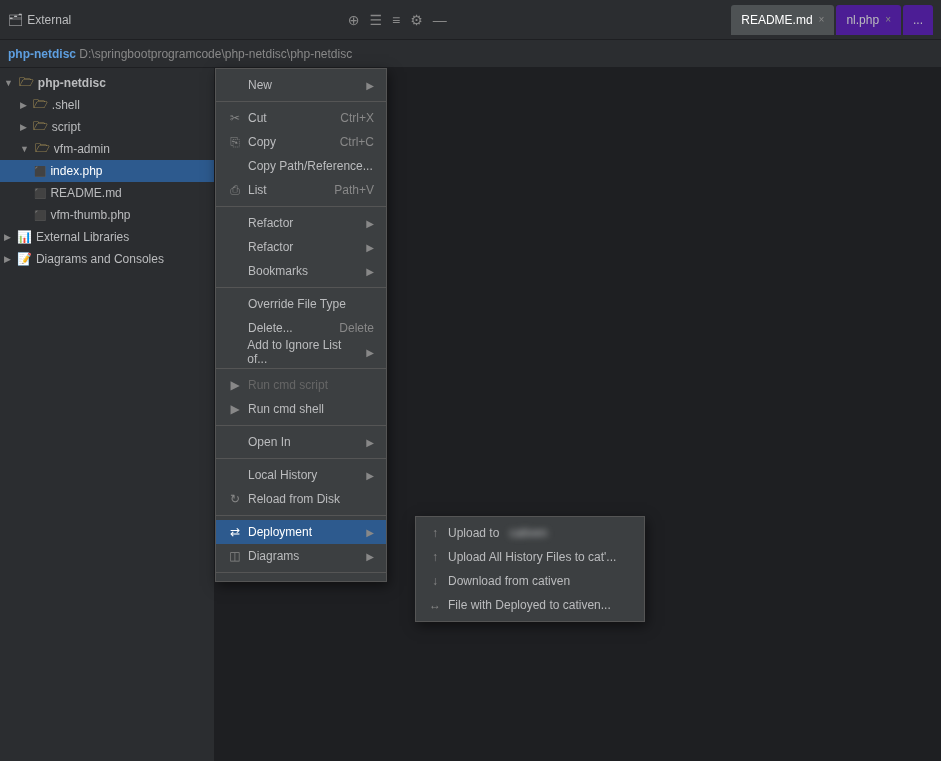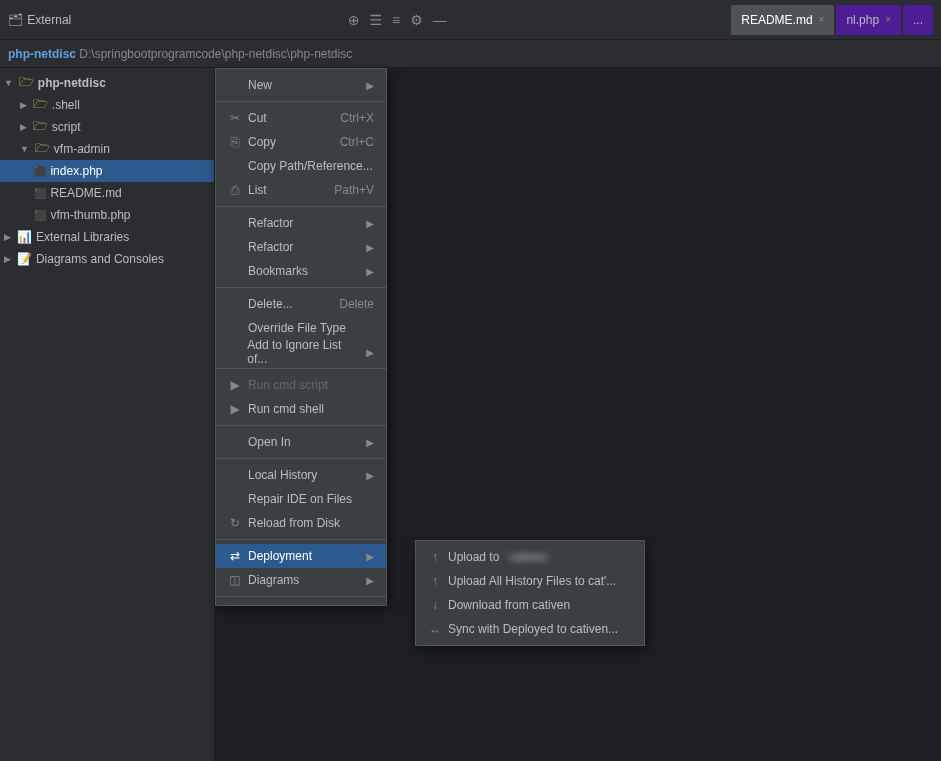--- a/index.html
+++ b/index.html
@@ -348,30 +348,30 @@
           <span>Bookmarks</span>
         </div>
         <span class="arrow">▶</span>
       </div>
 
       <div class="menu-divider"></div>
 
       <div class="menu-item">
         <div class="left-content">
           <span class="menu-icon"></span>
+          <span>Override File Type</span>
+        </div>
+      </div>
+
+      <div class="menu-item">
+        <div class="left-content">
+          <span class="menu-icon"></span>
           <span>Delete...</span>
         </div>
         <span class="shortcut">Delete</span>
-      </div>
-
-      <div class="menu-item">
-        <div class="left-content">
-          <span class="menu-icon"></span>
-          <span>Override File Type</span>
-        </div>
       </div>
 
       <div class="menu-item">
         <div class="left-content">
           <span class="menu-icon"></span>
           <span>Add to Ignore List of...</span>
         </div>
         <span class="arrow">▶</span>
       </div>
 
@@ -404,26 +404,20 @@
       <div class="menu-divider"></div>
 
       <div class="menu-item">
         <div class="left-content">
           <span class="menu-icon"></span>
           <span>Local History</span>
         </div>
         <span class="arrow">▶</span>
       </div>
 
-      <div class="menu-item">
-        <div class="left-content">
-          <span class="menu-icon"></span>
-          <span>Repair IDE on Files</span>
-        </div>
-      </div>
 
       <div class="menu-item">
         <div class="left-content">
           <span class="menu-icon">↻</span>
           <span>Reload from Disk</span>
         </div>
       </div>
 
       <div class="menu-divider"></div>
 
@@ -454,21 +448,21 @@
           <div class="menu-item">
             <div class="left-content">
               <span class="menu-icon">↓</span>
               <span>Download from cativen</span>
             </div>
           </div>
 
           <div class="menu-item">
             <div class="left-content">
               <span class="menu-icon">↔</span>
-              <span>Sync with Deployed to cativen...</span>
+              <span>File with Deployed to cativen...</span>
             </div>
           </div>
         </div>
       </div>
 
       <div class="menu-item">
         <div class="left-content">
           <span class="menu-icon">◫</span>
           <span>Diagrams</span>
         </div>

